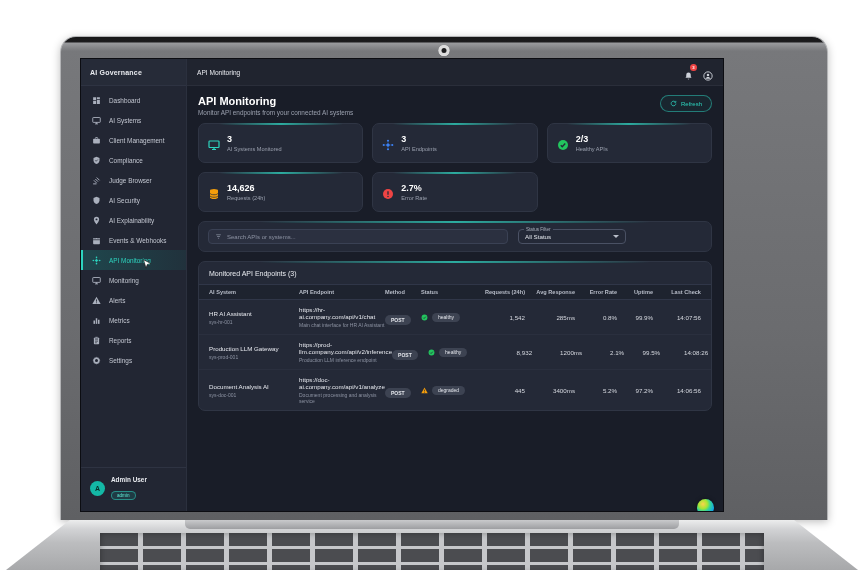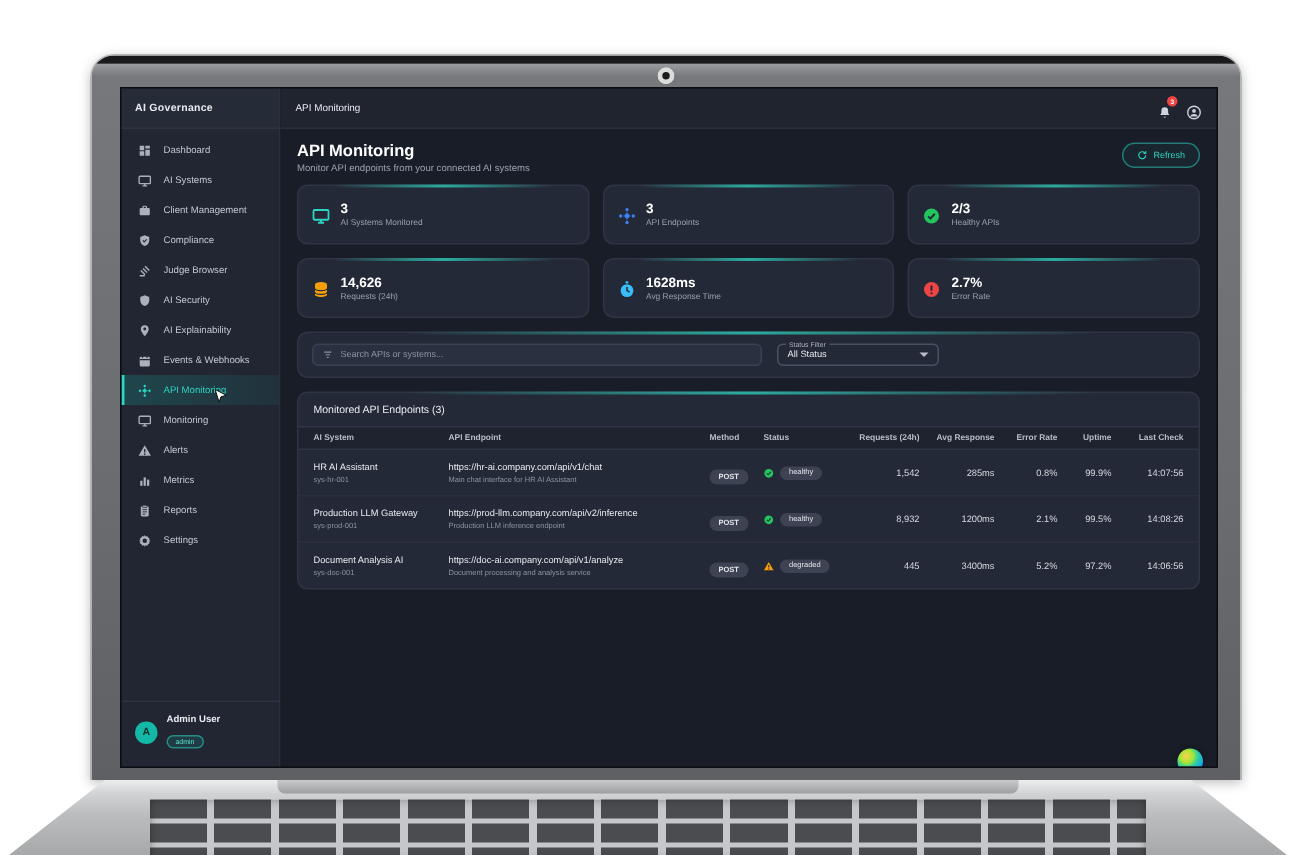--- a/index.html
+++ b/index.html
@@ -24,21 +24,21 @@
     position:absolute; left:50%; top:8px; transform:translateX(-50%);
     width:11px; height:11px; border-radius:50%;
     background:#e8e8e8;
     box-shadow:inset 0 0 0 3px #dcdcdc;
   }
   .webcam::after {
     content:""; position:absolute; left:3px; top:3px; width:5px; height:5px;
     border-radius:50%; background:#1c1c1e;
   }
   .screen {
-    position:absolute; left:80px; top:58px; width:732px; height:454px;
+    position:absolute; left:80px; top:58px; width:644px; height:454px;
     background:#151823; overflow:hidden; display:flex;
     border:1px solid #0c0d12;
   }
   .laptop-base {
     position:absolute; left:6px; top:520px; width:852px; height:50px;
     clip-path:polygon(7.5% 0%, 92.5% 0%, 100% 100%, 0% 100%);
     background:linear-gradient(180deg,#eceded 0%,#d2d3d5 18%,#bcbdbf 45%,#a7a8aa 100%);
   }
   .hinge-strip {
     position:absolute; left:21%; top:0; width:58%; height:9px;
@@ -501,29 +501,20 @@
       <div class="stat-card">
         <span class="stat-icon" style="color:#f59e0b"><svg viewBox="0 0 24 24">
               <use href="#i-database"></use>
             </svg></span>
         <div>
             <div class="stat-value">14,626</div>
         <div class="stat-label">Requests (24h)</div>
           </div>
       </div>
       <div class="stat-card">
-        <span class="stat-icon" style="color:#38bdf8"><svg viewBox="0 0 24 24">
-              <use href="#i-timer"></use>
-            </svg></span>
-        <div>
-            <div class="stat-value">1628ms</div>
-        <div class="stat-label">Avg Response Time</div>
-          </div>
-      </div>
-      <div class="stat-card">
         <span class="stat-icon" style="color:#ef4444"><svg viewBox="0 0 24 24">
               <use href="#i-error-circle"></use>
             </svg></span>
         <div>
             <div class="stat-value">2.7%</div>
         <div class="stat-label">Error Rate</div>
           </div>
       </div>
     </div>
 

